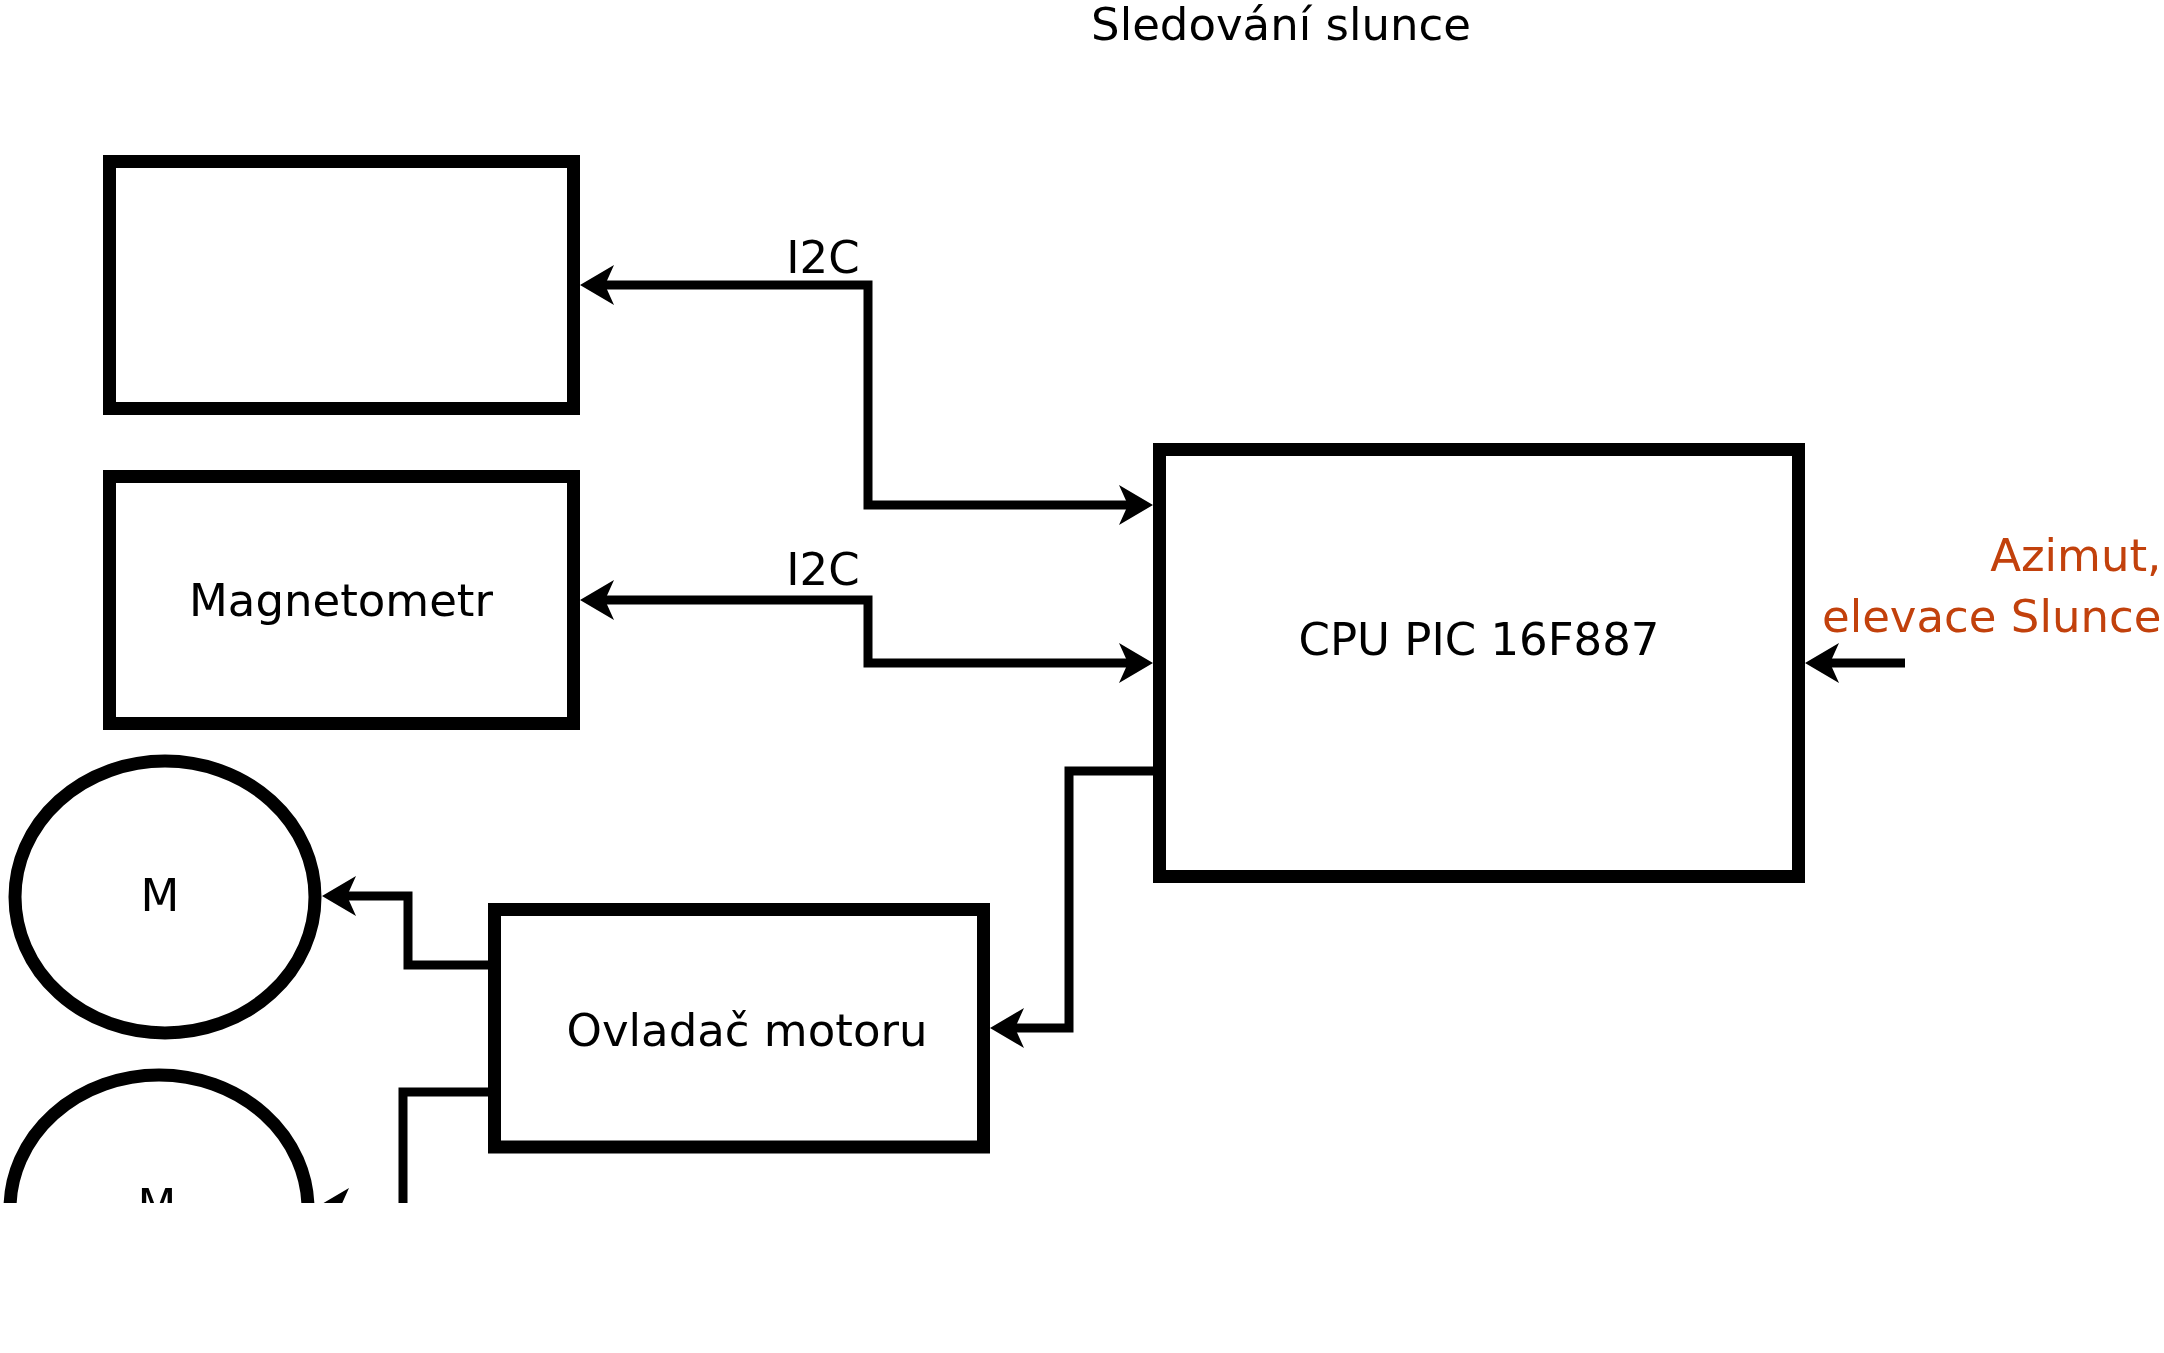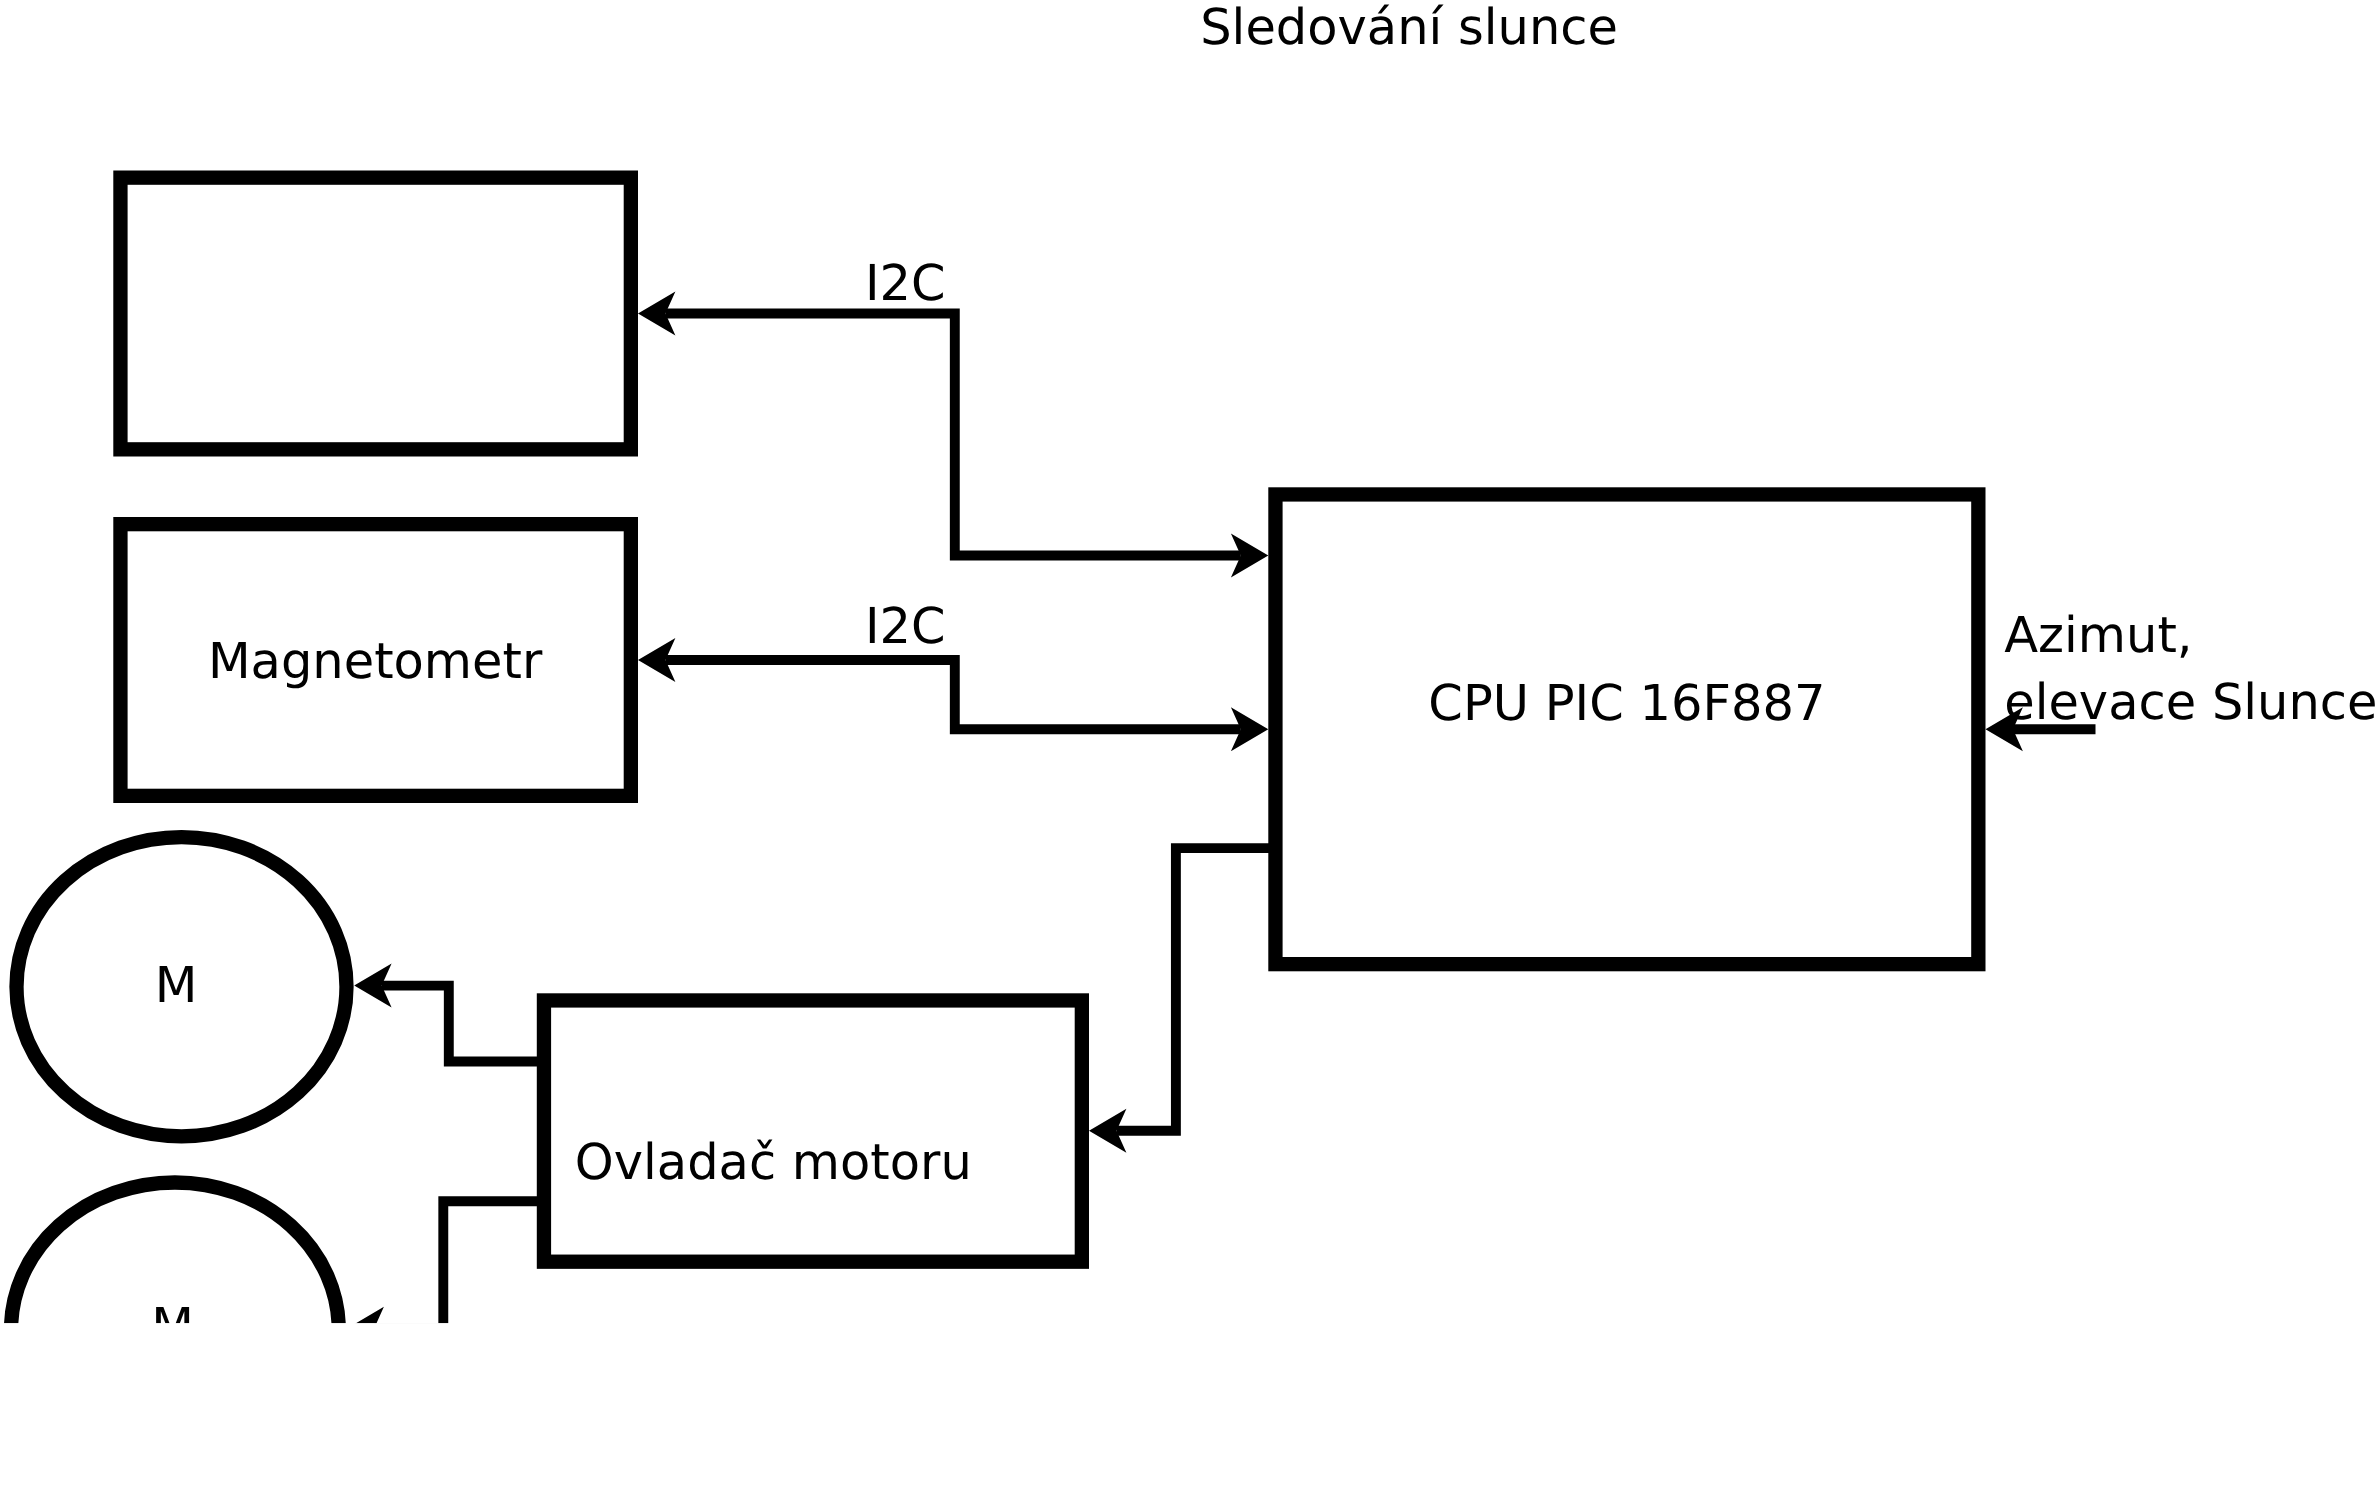--- a/index.html
+++ b/index.html
@@ -19,23 +19,22 @@
     white-space:nowrap;
     transform:translate(-50%,-50%);
     text-align:center;
     color:#000;
   }
   .lbl-left{
     position:absolute;
     font-size:45px;
     line-height:61px;
     white-space:nowrap;
-    text-align:left;
-    color:#000000;
-    margin-top:22px;
+    text-align:right;
+    color:#c2410c;
   }
 </style>
 </head>
 <body>
 
 <div id="stage">
 
   <svg id="wires" viewBox="0 0 2164 1353" xmlns="http://www.w3.org/2000/svg">
 
     <rect x="109.5" y="161.5" width="464" height="247" fill="#ffffff" stroke="#000000" stroke-width="13"></rect>
@@ -62,21 +61,21 @@
     <polygon points="315,1208 349,1188 340,1208 349,1228" fill="#000000"></polygon>
   </svg>
 
   <div class="lbl" style="left:1281px;top:25px;">Sledování slunce</div>
 
 
   <div class="lbl" style="left:341px;top:601px;">Magnetometr</div>
 
   <div class="lbl" style="left:1479px;top:640px;">CPU PIC 16F887</div>
 
-  <div class="lbl" style="left:703px;top:1031px;margin-top:26px;">Ovladač motoru</div>
+  <div class="lbl" style="left:747px;top:1031px;">Ovladač motoru</div>
 
   <div class="lbl" style="left:160px;top:896px;">M</div>
 
   <div class="lbl" style="left:157px;top:1206px;">M</div>
 
   <div class="lbl" style="left:823px;top:258px;">I2C</div>
 
   <div class="lbl" style="left:823px;top:570px;">I2C</div>
 
   <div class="lbl-left" style="left:1822px;top:525px;">

